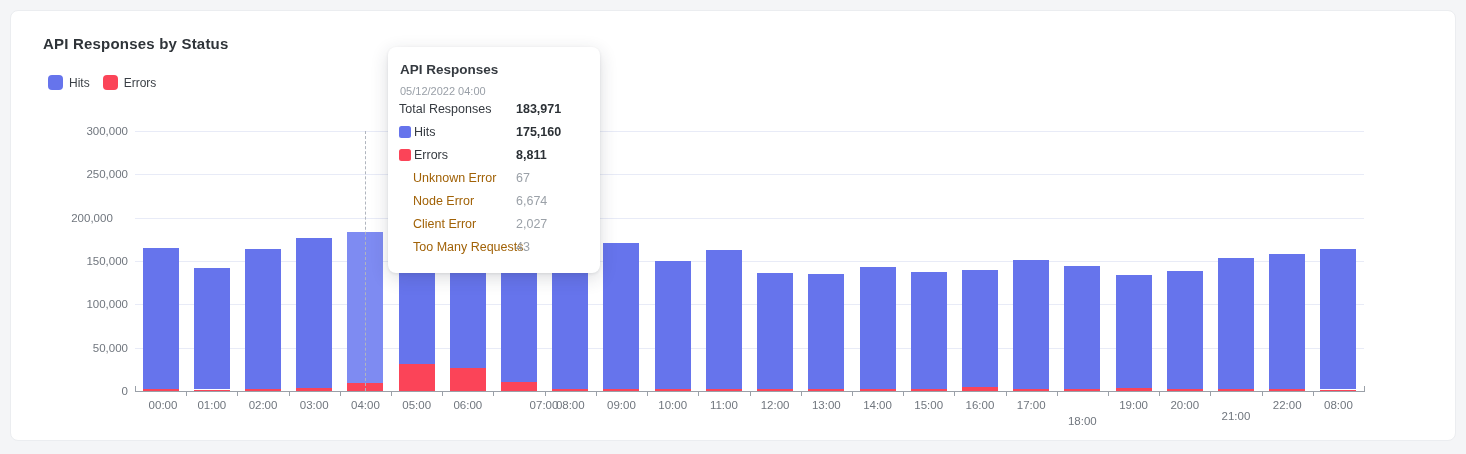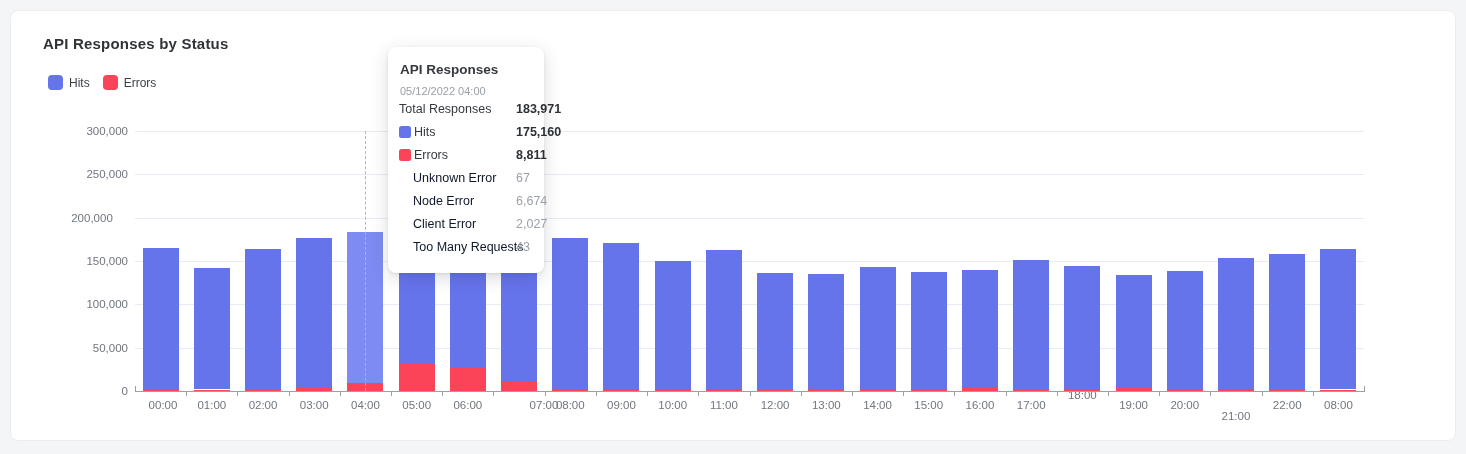--- a/index.html
+++ b/index.html
@@ -26,31 +26,31 @@
   
   .gridline{position:absolute;height:1px;background:#e8ebf7;}
   .ylabel{position:absolute;width:72px;text-align:right;font-size:11.5px;color:#70767e;}
   .xlabel{position:absolute;width:60px;text-align:center;font-size:11.5px;color:#70767e;}
   .axis-line{position:absolute;height:1px;background:#9aa0a8;}
   .axis-tick{position:absolute;width:1px;background:#9aa0a8;}
   .bar-seg{position:absolute;}
   .hover-line{position:absolute;width:0;border-left:1px dashed #b0b5be;}
   
   .tooltip{
-    position:absolute;left:388px;top:47px;width:156px;box-sizing:border-box;
+    position:absolute;left:388px;top:47px;width:212px;box-sizing:border-box;
     background:#ffffff;border-radius:8px;padding:12px 12px 10px 11px;
     box-shadow:0 1px 3px rgba(40,45,60,.10),0 5px 18px rgba(40,45,60,.16);
     z-index:20;
   }
   .tooltip-title{font-size:13.5px;font-weight:700;color:#353a40;margin:3px 0 8px 1px;}
   .tooltip-date{font-size:11px;color:#999fa7;margin:0 0 5px 1px;}
   .tt-row{position:relative;height:23px;display:flex;align-items:flex-start;font-size:12.5px;}
   .tt-row .tt-label{color:#353a40;display:flex;align-items:center;white-space:nowrap;}
   .tt-row .tt-value{position:absolute;left:117px;font-weight:700;color:#2c3136;white-space:nowrap;}
-  .tt-row.sub .tt-label{color:#0f172a;padding-left:14px;}
+  .tt-row.sub .tt-label{color:#a16207;padding-left:14px;}
   .tt-row.sub .tt-value{font-weight:400;color:#9ba1a8;}
   .tt-swatch{width:12px;height:12px;border-radius:2.5px;margin-right:3px;flex:none;}
 </style>
 </head>
 <body>
 
 <div class="card"></div>
 
 <div class="chart-title">API Responses by Status</div>
 
@@ -165,21 +165,21 @@
     <div class="xlabel" style="left: 540.271px; top: 399px;">08:00</div>
     <div class="xlabel" style="left: 591.479px; top: 399px;">09:00</div>
     <div class="xlabel" style="left: 642.688px; top: 399px;">10:00</div>
     <div class="xlabel" style="left: 693.896px; top: 399px;">11:00</div>
     <div class="xlabel" style="left: 745.104px; top: 399px; text-align: center;">12:00</div>
     <div class="xlabel" style="left: 796.312px; top: 399px;">13:00</div>
     <div class="xlabel" style="left: 847.521px; top: 399px;">14:00</div>
     <div class="xlabel" style="left: 898.729px; top: 399px;">15:00</div>
     <div class="xlabel" style="left: 949.938px; top: 399px;">16:00</div>
     <div class="xlabel" style="left: 1001.15px; top: 399px;">17:00</div>
-    <div class="xlabel" style="left: 1052.35px; top: 389px;">18:00</div>
+    <div class="xlabel" style="left: 1052.35px; top: 415px;">18:00</div>
     <div class="xlabel" style="left: 1103.56px; top: 399px;">19:00</div>
     <div class="xlabel" style="left: 1154.77px; top: 399px;">20:00</div>
     <div class="xlabel" style="left: 1205.98px; top: 399px; margin-top: 11px;">21:00</div>
     <div class="xlabel" style="left: 1257.19px; top: 399px;">22:00</div>
     <div class="xlabel" style="left: 1308.4px; top: 399px;">08:00</div>
   </div>
 
 <div class="tooltip">
   <div class="tooltip-title">API Responses</div>
   <div class="tooltip-date">05/12/2022 04:00</div>

